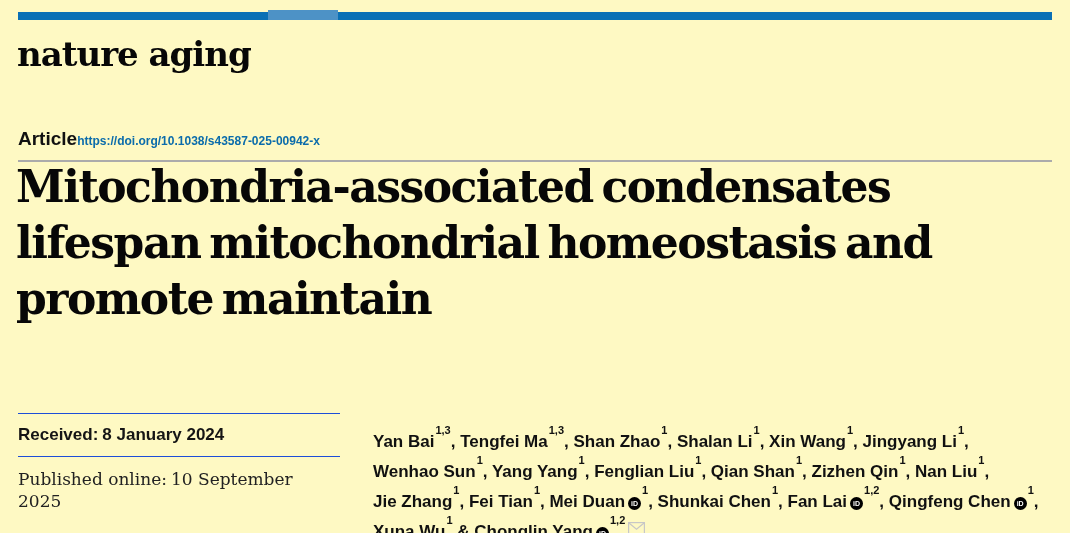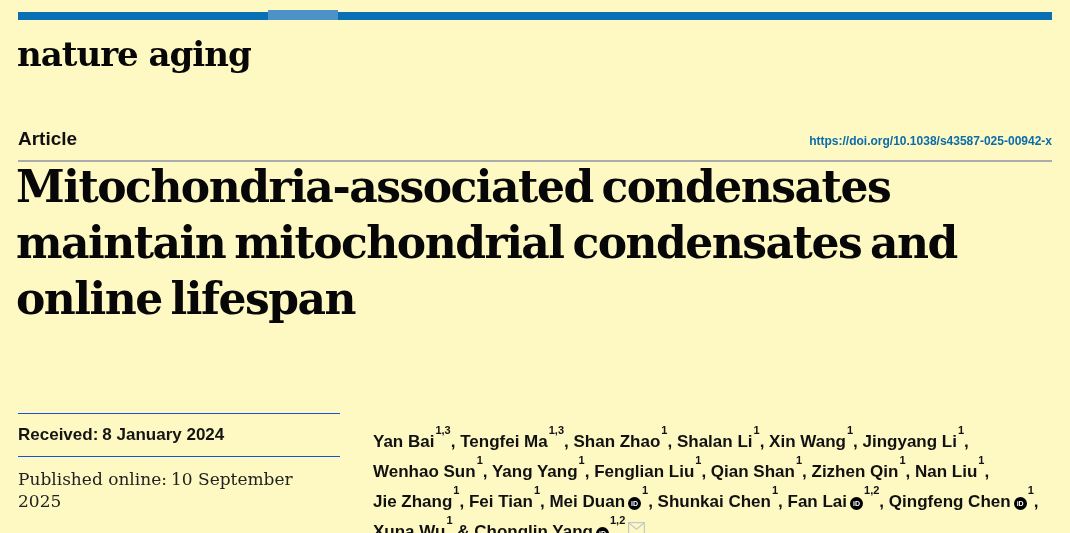--- a/index.html
+++ b/index.html
@@ -32,21 +32,20 @@
     font-size: 34px;
     letter-spacing: -1px;
     color: #070707;
     white-space: nowrap;
   }
   .header-row {
     position: absolute;
     left: 18px; top: 128px;
     width: 1034px;
     display: flex;
-    justify-content: space-between;
     align-items: baseline;
   }
   .article-label {
     font-weight: 700;
     font-size: 19px;
     color: #111111;
   }
   .doi-link {
     font-weight: 700;
     font-size: 12px;
@@ -140,22 +139,22 @@
 
   <div class="header-row">
     <span class="article-label">Article</span>
     <a class="doi-link" href="#" style="color: rgb(11, 108, 171);">https://doi.org/10.1038/s43587-025-00942-x</a>
   </div>
 
   <div class="header-rule"></div>
 
   <h1 class="title">
     <div>Mitochondria-associated condensates</div>
-    <div>maintain mitochondrial condensates and</div>
-    <div>online lifespan</div>
+    <div>lifespan mitochondrial homeostasis and</div>
+    <div>promote maintain</div>
   </h1>
 
   <div class="history">
     <div class="history-row">
       <span class="lbl">Received:</span><span>8 January 2024</span>
     </div>
     <div class="history-row serif">
       <span class="lbl">Published online:</span><span>10 September 2025</span>
     </div>
   </div>

